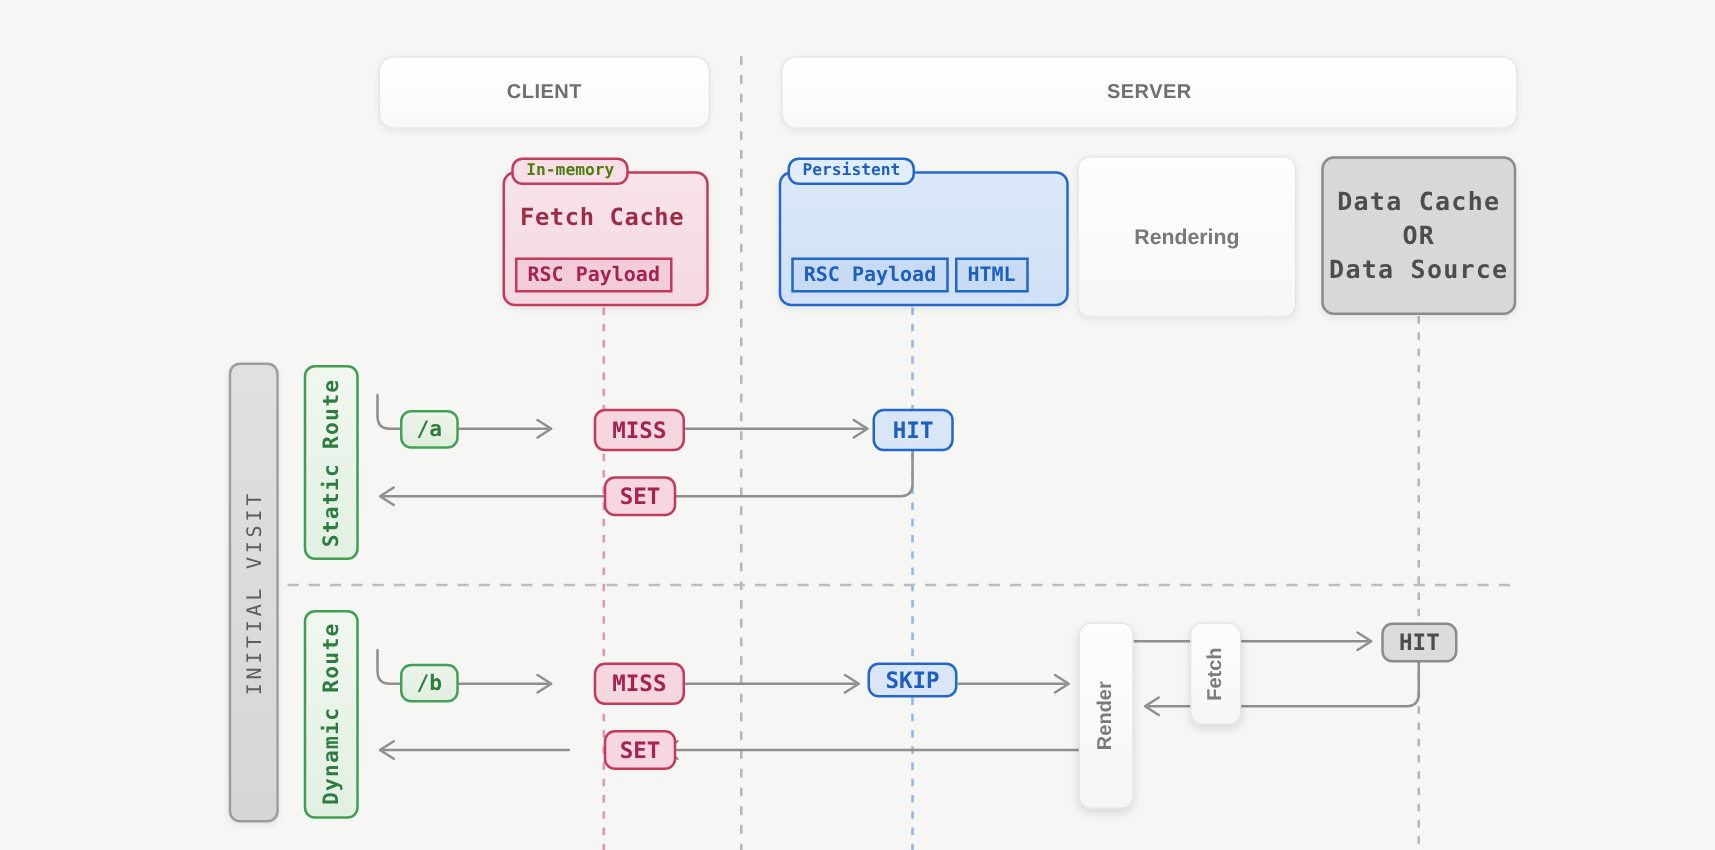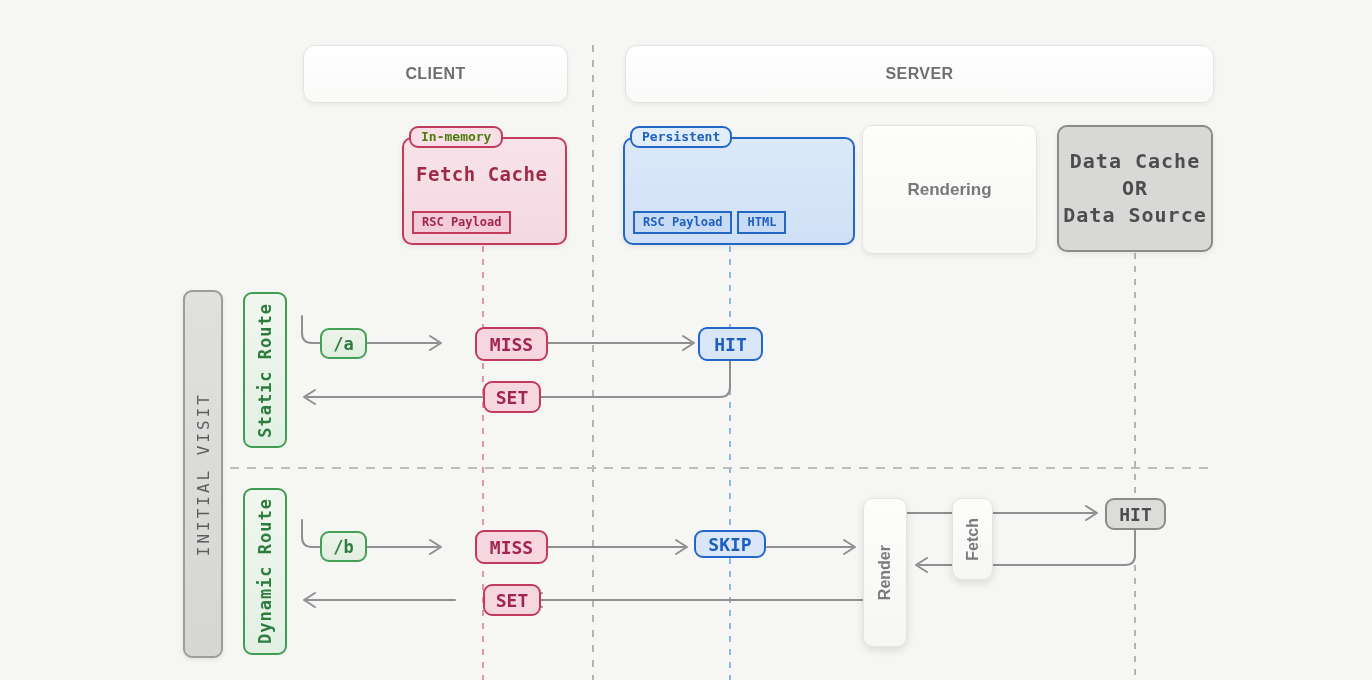--- a/index.html
+++ b/index.html
@@ -23,21 +23,21 @@
   .box-froute{left:623px;top:137px;width:232px;height:108px;
     background:linear-gradient(#dbe8f9,#d0e0f6);border:2.5px solid #2368c8;}
   .box-tag{position:absolute;top:-13px;left:5px;padding:1px 10px 2px;border-radius:9px;
     font-size:13px;font-weight:bold;white-space:nowrap;}
   .tag-pink{background:#f8dfe7;border:2px solid #c23b5d;color:#4d7c0f;}
   .tag-blue{background:#e2edfb;border:2px solid #2368c8;color:#1d5fc0;}
   .box-title{font-size:19px;font-weight:bold;letter-spacing:.5px;margin:24px 0 0 12px;white-space:nowrap;}
   .title-pink{color:#9e2c48;}
   .title-blue{color:#1d5fc0;}
   .chip-row{position:absolute;left:8px;bottom:9px;display:flex;gap:5px;}
-  .payload-chip{padding:2px 8px 3px;border-radius:0;font-size:12px;font-weight:600;white-space:nowrap;}
+  .payload-chip{padding:2px 8px 3px;border-radius:0;font-size:16px;font-weight:600;white-space:nowrap;}
   .pchip-pink{background:#f3ccd9;border:2px solid #c23b5d;color:#a32450;}
   .pchip-blue{background:#c8dbf5;border:2px solid #2368c8;color:#1d5fc0;}
 
   .box-rendering{position:absolute;left:862px;top:125px;width:173px;height:127px;border-radius:10px;
     background:linear-gradient(#fdfdfc,#f7f7f5);border:1px solid #e4e4e2;box-shadow:0 2px 6px rgba(0,0,0,.07);
     display:flex;align-items:center;justify-content:center;color:#787878;font-weight:bold;font-size:17px;}
   .box-datacache{position:absolute;left:1057px;top:125px;width:156px;height:127px;border-radius:10px;
     background:#d8d8d6;border:2.5px solid #8b8b89;box-sizing:border-box;box-shadow:0 2px 6px rgba(0,0,0,.07);
     display:flex;flex-direction:column;align-items:center;justify-content:center;
     color:#4d4d4d;font-weight:bold;font-size:20px;line-height:27px;letter-spacing:1px;text-align:center;}

